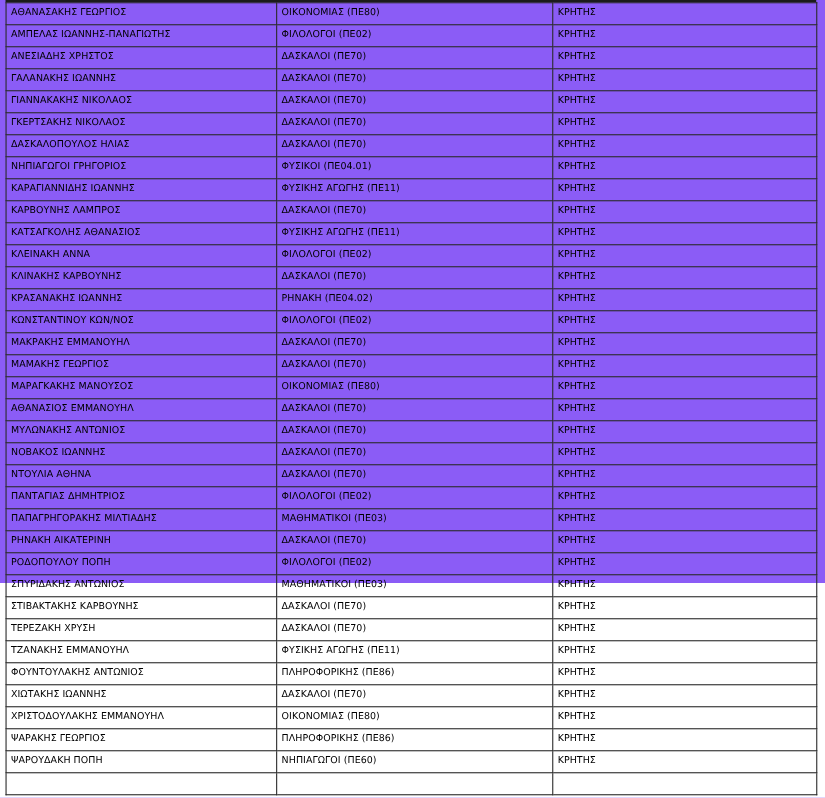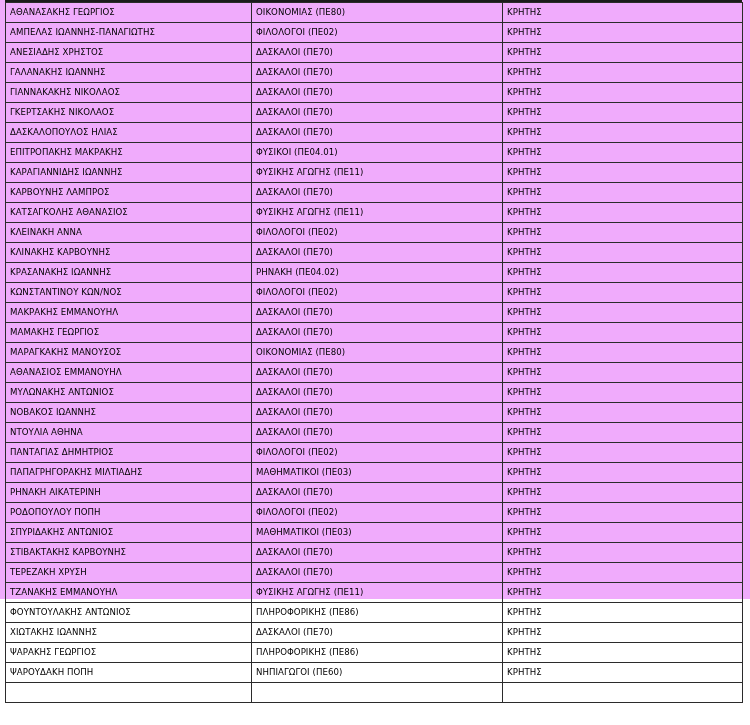--- a/index.html
+++ b/index.html
@@ -12,22 +12,22 @@
     width: 750px;
     height: 725px;
     overflow: hidden;
     font-family: "DejaVu Sans", "Liberation Sans", sans-serif;
     color: #000000;
   }
 
   .sheet {
     position: relative;
     width: 750px;
-    height: 599px;
-    background: #f0abfc;
+    height: 530px;
+    background: #8b5cf6;
     box-sizing: border-box;
   }
 
   
   .top-rule {
     position: absolute;
     top: 0;
     left: 5px;
     width: 737px;
     height: 2px;
@@ -108,21 +108,21 @@
           <td>ΓΚΕΡΤΣΑΚΗΣ ΝΙΚΟΛΑΟΣ</td>
           <td>ΔΑΣΚΑΛΟΙ (ΠΕ70)</td>
           <td>ΚΡΗΤΗΣ</td>
         </tr>
         <tr>
           <td>ΔΑΣΚΑΛΟΠΟΥΛΟΣ ΗΛΙΑΣ</td>
           <td>ΔΑΣΚΑΛΟΙ (ΠΕ70)</td>
           <td>ΚΡΗΤΗΣ</td>
         </tr>
         <tr>
-          <td>ΕΠΙΤΡΟΠΑΚΗΣ ΜΑΚΡΑΚΗΣ</td>
+          <td>ΝΗΠΙΑΓΩΓΟΙ ΓΡΗΓΟΡΙΟΣ</td>
           <td>ΦΥΣΙΚΟΙ (ΠΕ04.01)</td>
           <td>ΚΡΗΤΗΣ</td>
         </tr>
         <tr>
           <td>ΚΑΡΑΓΙΑΝΝΙΔΗΣ ΙΩΑΝΝΗΣ</td>
           <td>ΦΥΣΙΚΗΣ ΑΓΩΓΗΣ (ΠΕ11)</td>
           <td>ΚΡΗΤΗΣ</td>
         </tr>
         <tr>
           <td>ΚΑΡΒΟΥΝΗΣ ΛΑΜΠΡΟΣ</td>
@@ -230,20 +230,25 @@
           <td>ΚΡΗΤΗΣ</td>
         </tr>
         <tr>
           <td>ΦΟΥΝΤΟΥΛΑΚΗΣ ΑΝΤΩΝΙΟΣ</td>
           <td>ΠΛΗΡΟΦΟΡΙΚΗΣ (ΠΕ86)</td>
           <td>ΚΡΗΤΗΣ</td>
         </tr>
         <tr>
           <td>ΧΙΩΤΑΚΗΣ ΙΩΑΝΝΗΣ</td>
           <td>ΔΑΣΚΑΛΟΙ (ΠΕ70)</td>
+          <td>ΚΡΗΤΗΣ</td>
+        </tr>
+        <tr>
+          <td>ΧΡΙΣΤΟΔΟΥΛΑΚΗΣ ΕΜΜΑΝΟΥΗΛ</td>
+          <td>ΟΙΚΟΝΟΜΙΑΣ (ΠΕ80)</td>
           <td>ΚΡΗΤΗΣ</td>
         </tr>
         <tr>
           <td>ΨΑΡΑΚΗΣ ΓΕΩΡΓΙΟΣ</td>
           <td>ΠΛΗΡΟΦΟΡΙΚΗΣ (ΠΕ86)</td>
           <td>ΚΡΗΤΗΣ</td>
         </tr>
         <tr>
           <td>ΨΑΡΟΥΔΑΚΗ ΠΟΠΗ</td>
           <td>ΝΗΠΙΑΓΩΓΟΙ (ΠΕ60)</td>

